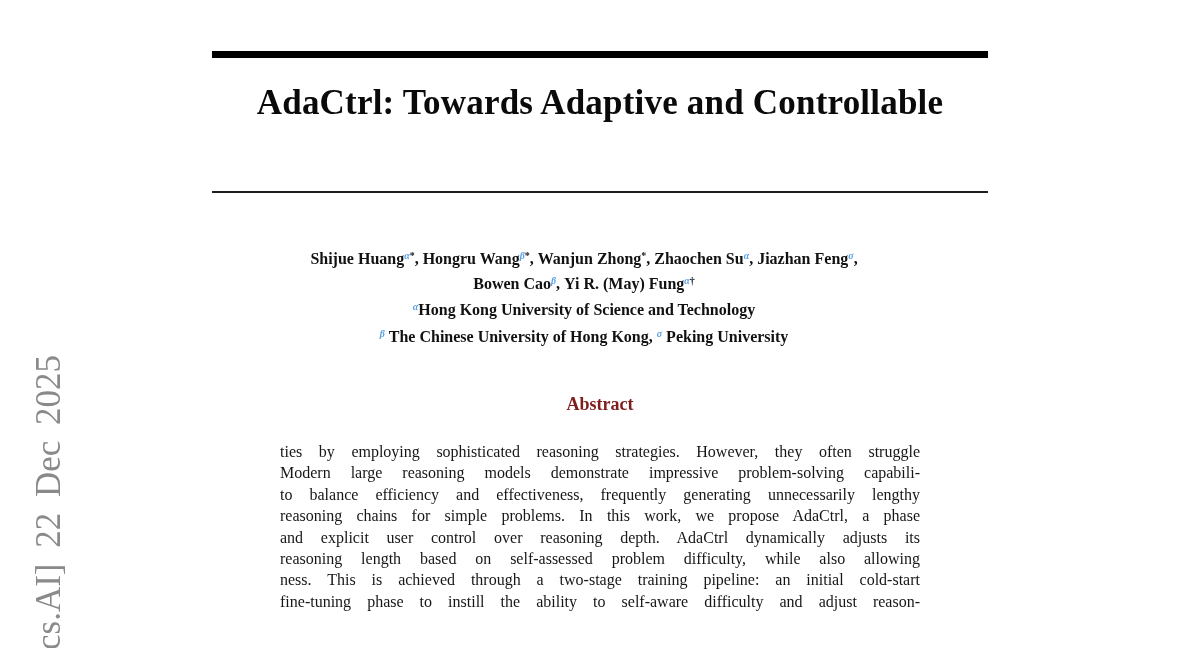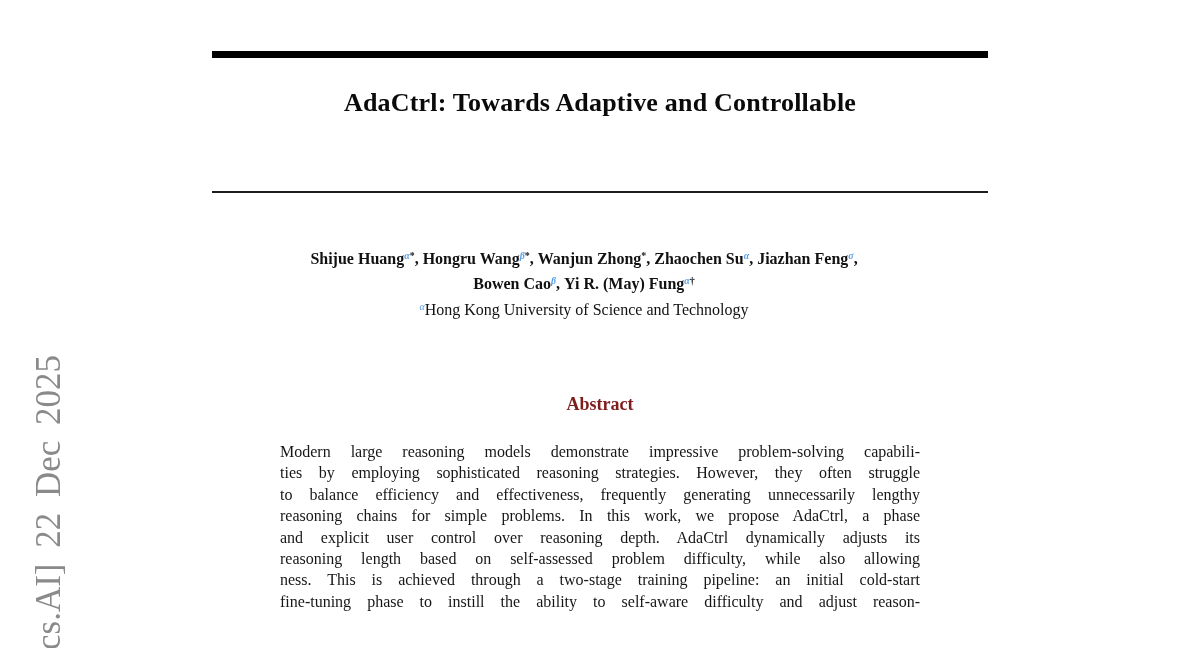--- a/index.html
+++ b/index.html
@@ -22,30 +22,30 @@
     width: 776px; height: 7px; background: #000000;
   }
   .rule-thin {
     position: absolute; left: 212px; top: 191px;
     width: 776px; height: 2px; background: #1c1c1c;
   }
 
   h1.title {
     position: absolute; left: 212px; top: 84px; width: 776px;
     margin: 0; text-align: center;
-    font-weight: bold; font-size: 26px; line-height: 37px;
+    font-weight: bold; font-size: 35px; line-height: 37px;
     letter-spacing: 0.2px; color: #0a0a0a;
   }
 
   .authors {
     position: absolute; left: 134px; top: 245px; width: 900px;
     text-align: center;
   }
   .author-line { font-weight: bold; font-size: 16px; line-height: 22px; }
-  .affil-line  { font-weight: normal; font-size: 16px; line-height: 24px; }
+  .affil-line  { font-weight: bold; font-size: 16px; line-height: 24px; }
 
   .sup  { font-size: 62%; vertical-align: 0.5em; }
   .blue { color: var(--accent, #5aa0e6); }
   .it   { font-style: italic; }
 
   .abstract-heading {
     position: absolute; left: 212px; top: 393px; width: 776px;
     text-align: center; font-weight: bold; font-size: 18px; line-height: 22px;
     color: #7f1d1d;
   }
@@ -84,27 +84,28 @@
   <h1 class="title">
     <div>AdaCtrl: Towards Adaptive and Controllable</div>
   </h1>
 
   <div class="rule-thin"></div>
 
   <div class="authors">
     <div class="author-line"><span>Shijue Huang</span><span class="sup blue it">α</span><span class="sup">*</span><span>, Hongru Wang</span><span class="sup blue it">β</span><span class="sup">*</span><span>, Wanjun Zhong</span><span class="sup">*</span><span>, Zhaochen Su</span><span class="sup blue it">α</span><span>, Jiazhan Feng</span><span class="sup blue it">σ</span><span>,</span></div>
     <div class="author-line"><span>Bowen Cao</span><span class="sup blue it">β</span><span>, Yi R. (May) Fung</span><span class="sup blue it">α</span><span class="sup">†</span></div>
     <div class="affil-line"><span class="sup blue it">α</span><span>Hong Kong University of Science and Technology</span></div>
+    <div class="affil-line"><span class="sup blue it">β</span><span> The Chinese University of Hong Kong, </span><span class="sup blue it">σ</span><span> Peking University</span></div>
   </div>
 
   <div class="abstract-heading">Abstract</div>
 
   <div class="abstract">
+      <div class="abs-line">ties by employing sophisticated reasoning strategies. However, they often struggle</div>
       <div class="abs-line">Modern large reasoning models demonstrate impressive problem-solving capabili-</div>
-      <div class="abs-line">ties by employing sophisticated reasoning strategies. However, they often struggle</div>
       <div class="abs-line">to balance efficiency and effectiveness, frequently generating unnecessarily lengthy</div>
       <div class="abs-line">reasoning chains for simple problems. In this work, we propose AdaCtrl, a phase</div>
       <div class="abs-line">and explicit user control over reasoning depth. AdaCtrl dynamically adjusts its</div>
       <div class="abs-line">reasoning length based on self-assessed problem difficulty, while also allowing</div>
       <div class="abs-line">ness. This is achieved through a two-stage training pipeline: an initial cold-start</div>
       <div class="abs-line">fine-tuning phase to instill the ability to self-aware difficulty and adjust reason-</div>
     </div>
 
 </div>
 

